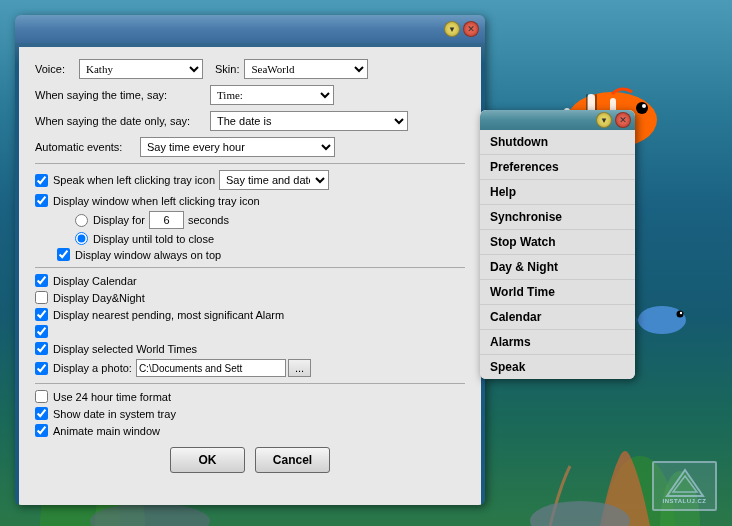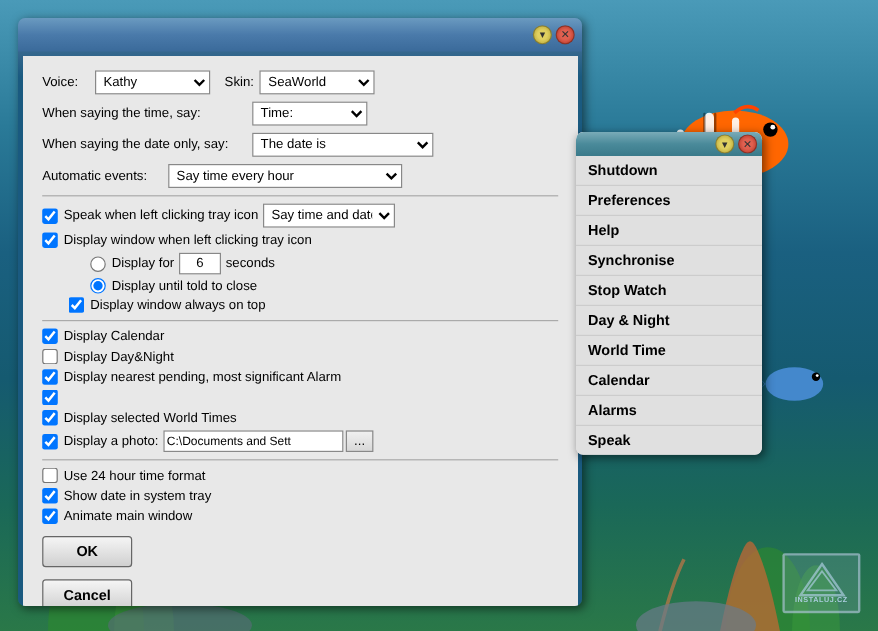--- a/index.html
+++ b/index.html
@@ -73,22 +73,22 @@
       font-size: 11px;
     }
 
     .form-select {
       height: 20px;
       font-size: 11px;
       border: 1px solid #888;
       background: white;
       padding: 0 2px;
     }
-    .form-select-md { width: 96px; }
-    .form-select-lg { width: 151px; }
+    .form-select-md { width: 124px; font-family: Liberation Serif, serif; }
+    .form-select-lg { width: 198px; }
 
     .section-divider {
       height: 1px;
       background: #aaa;
       margin: 6px 0;
     }
 
     .checkbox-row {
       display: flex;
       align-items: center;
@@ -139,24 +139,24 @@
       padding: 0 6px;
       font-size: 11px;
       border: 1px solid #888;
       background: linear-gradient(180deg, #f0f0f0, #d8d8d8);
       cursor: pointer;
       margin-left: 2px;
     }
 
     .bottom-buttons {
       display: flex;
+      justify-content: center;
       gap: 10px;
       margin-top: 10px;
       padding-bottom: 8px;
-      flex-direction: column;
     }
 
     .action-btn {
       width: 75px;
       height: 26px;
       font-size: 12px;
       font-weight: bold;
       cursor: pointer;
       border: 1px solid #666;
       background: linear-gradient(180deg, #f5f5f5, #d0d0d0);

